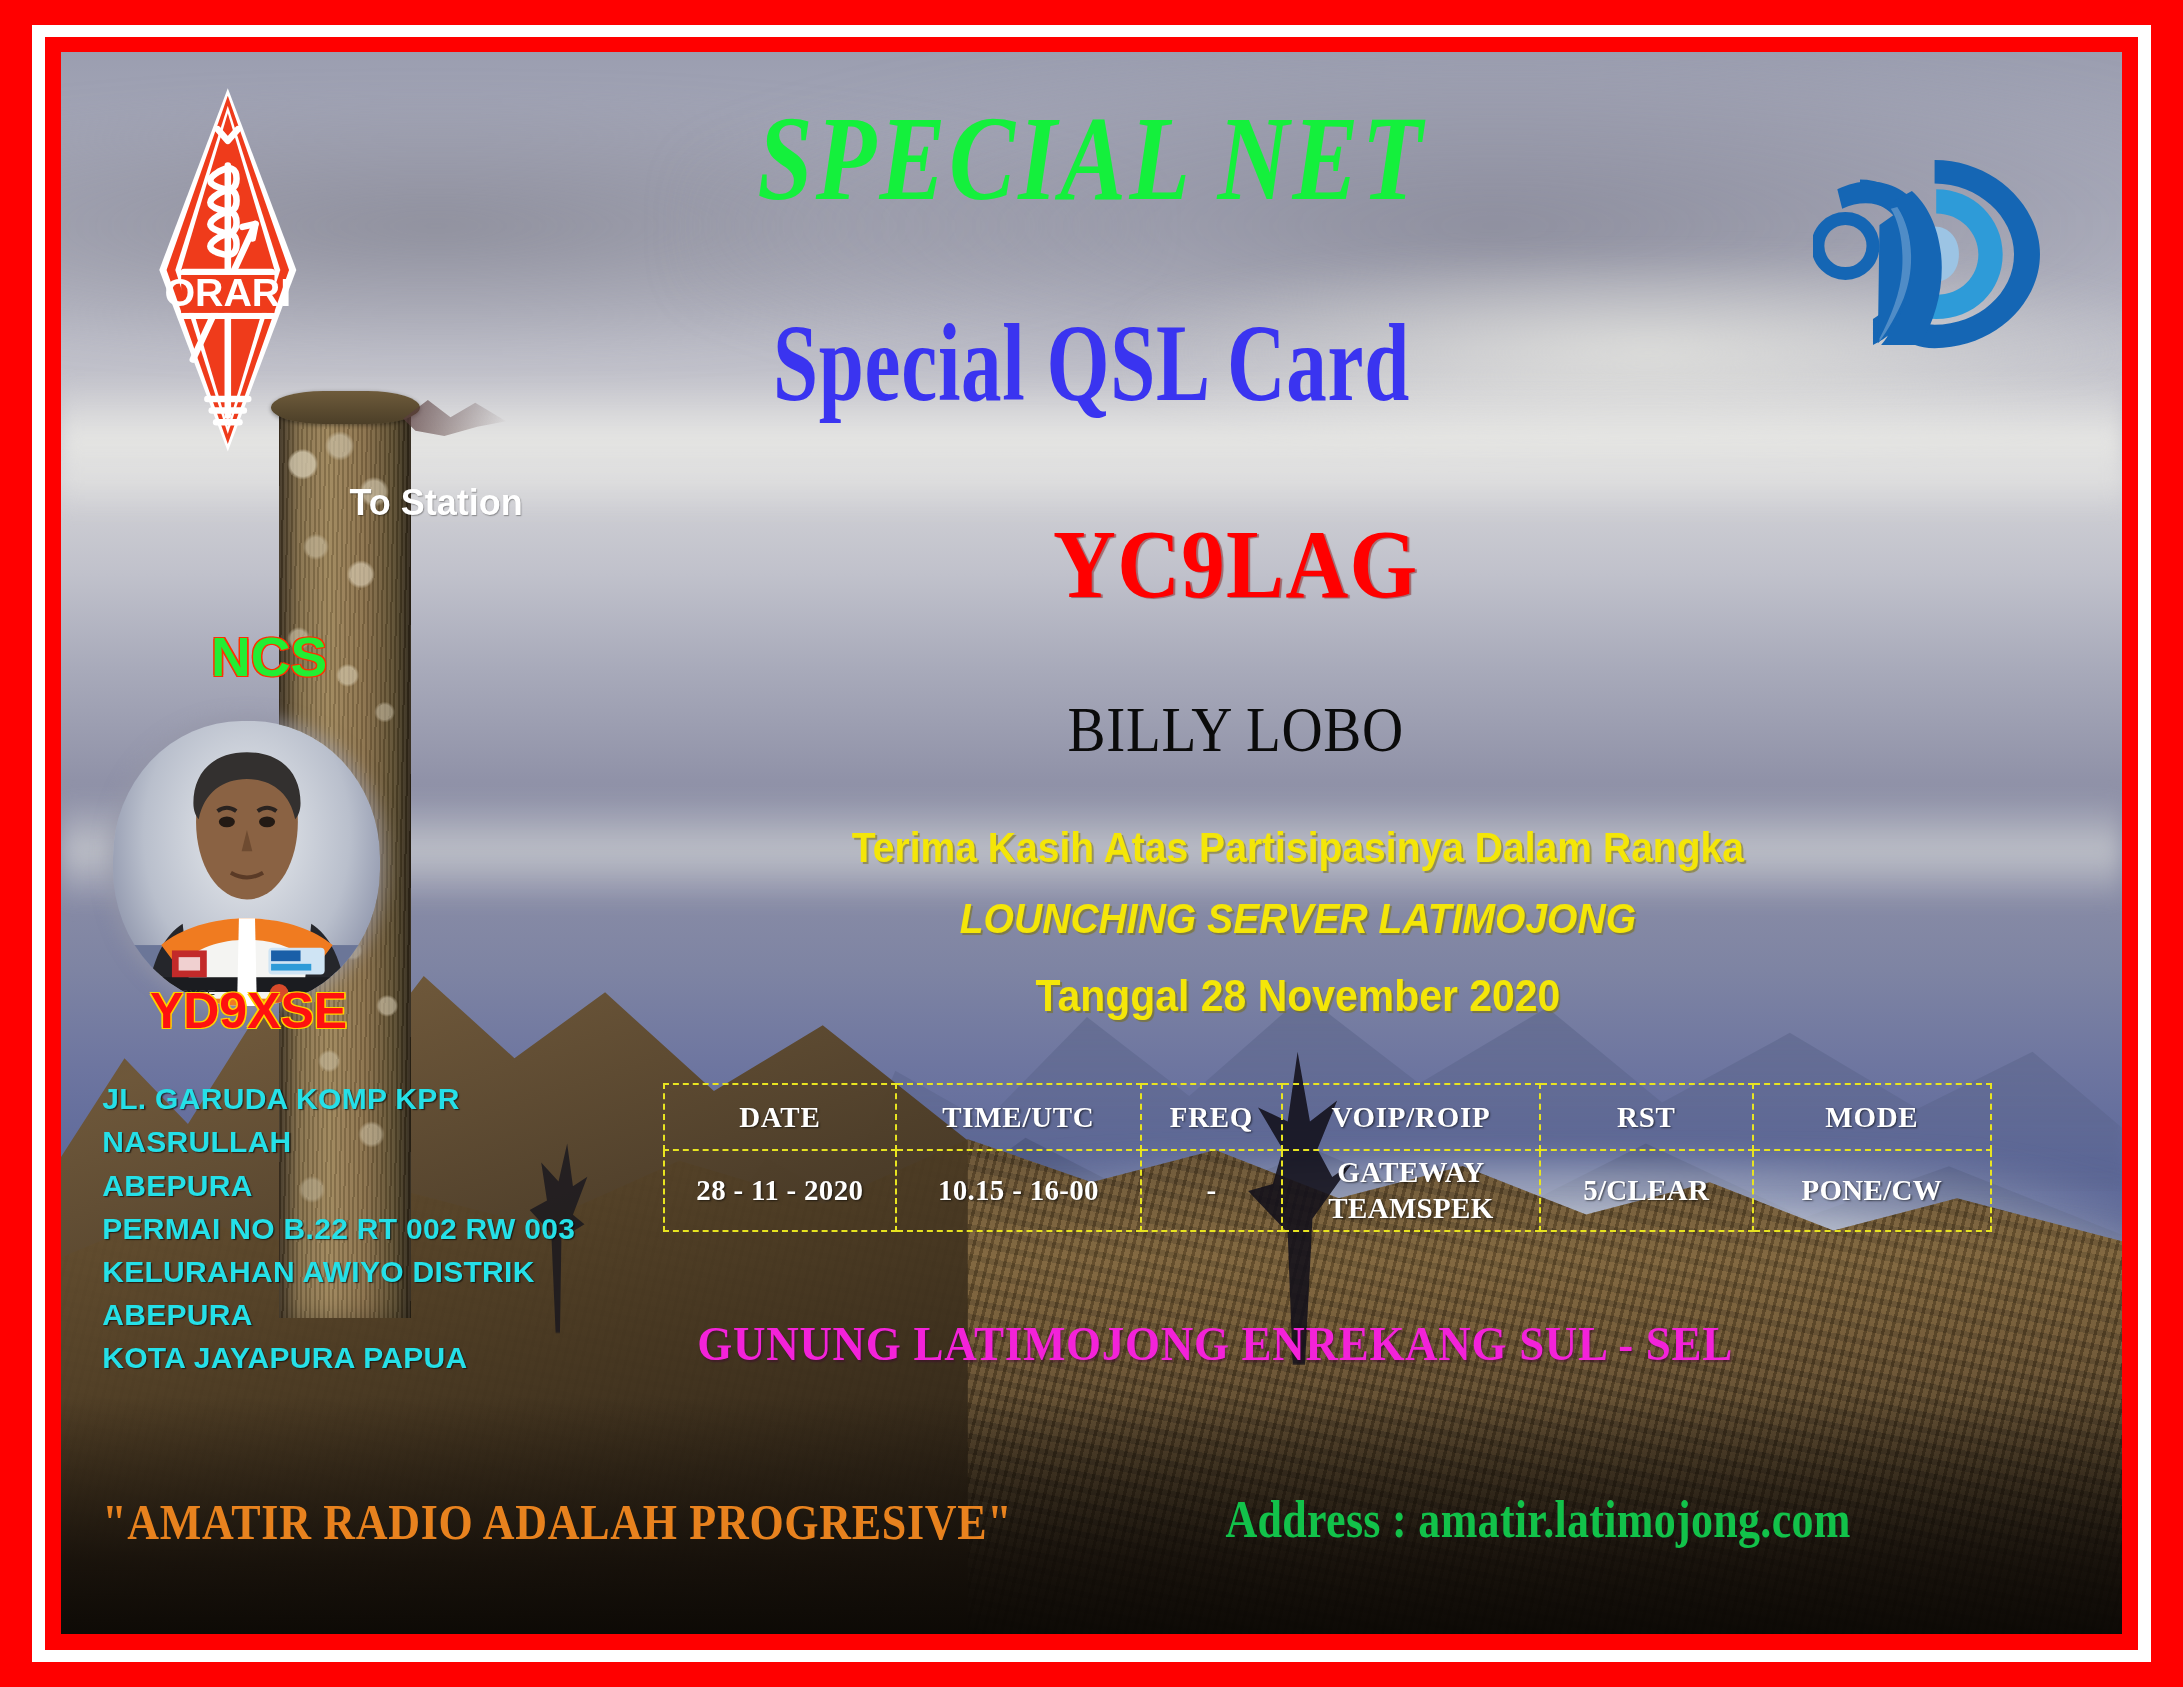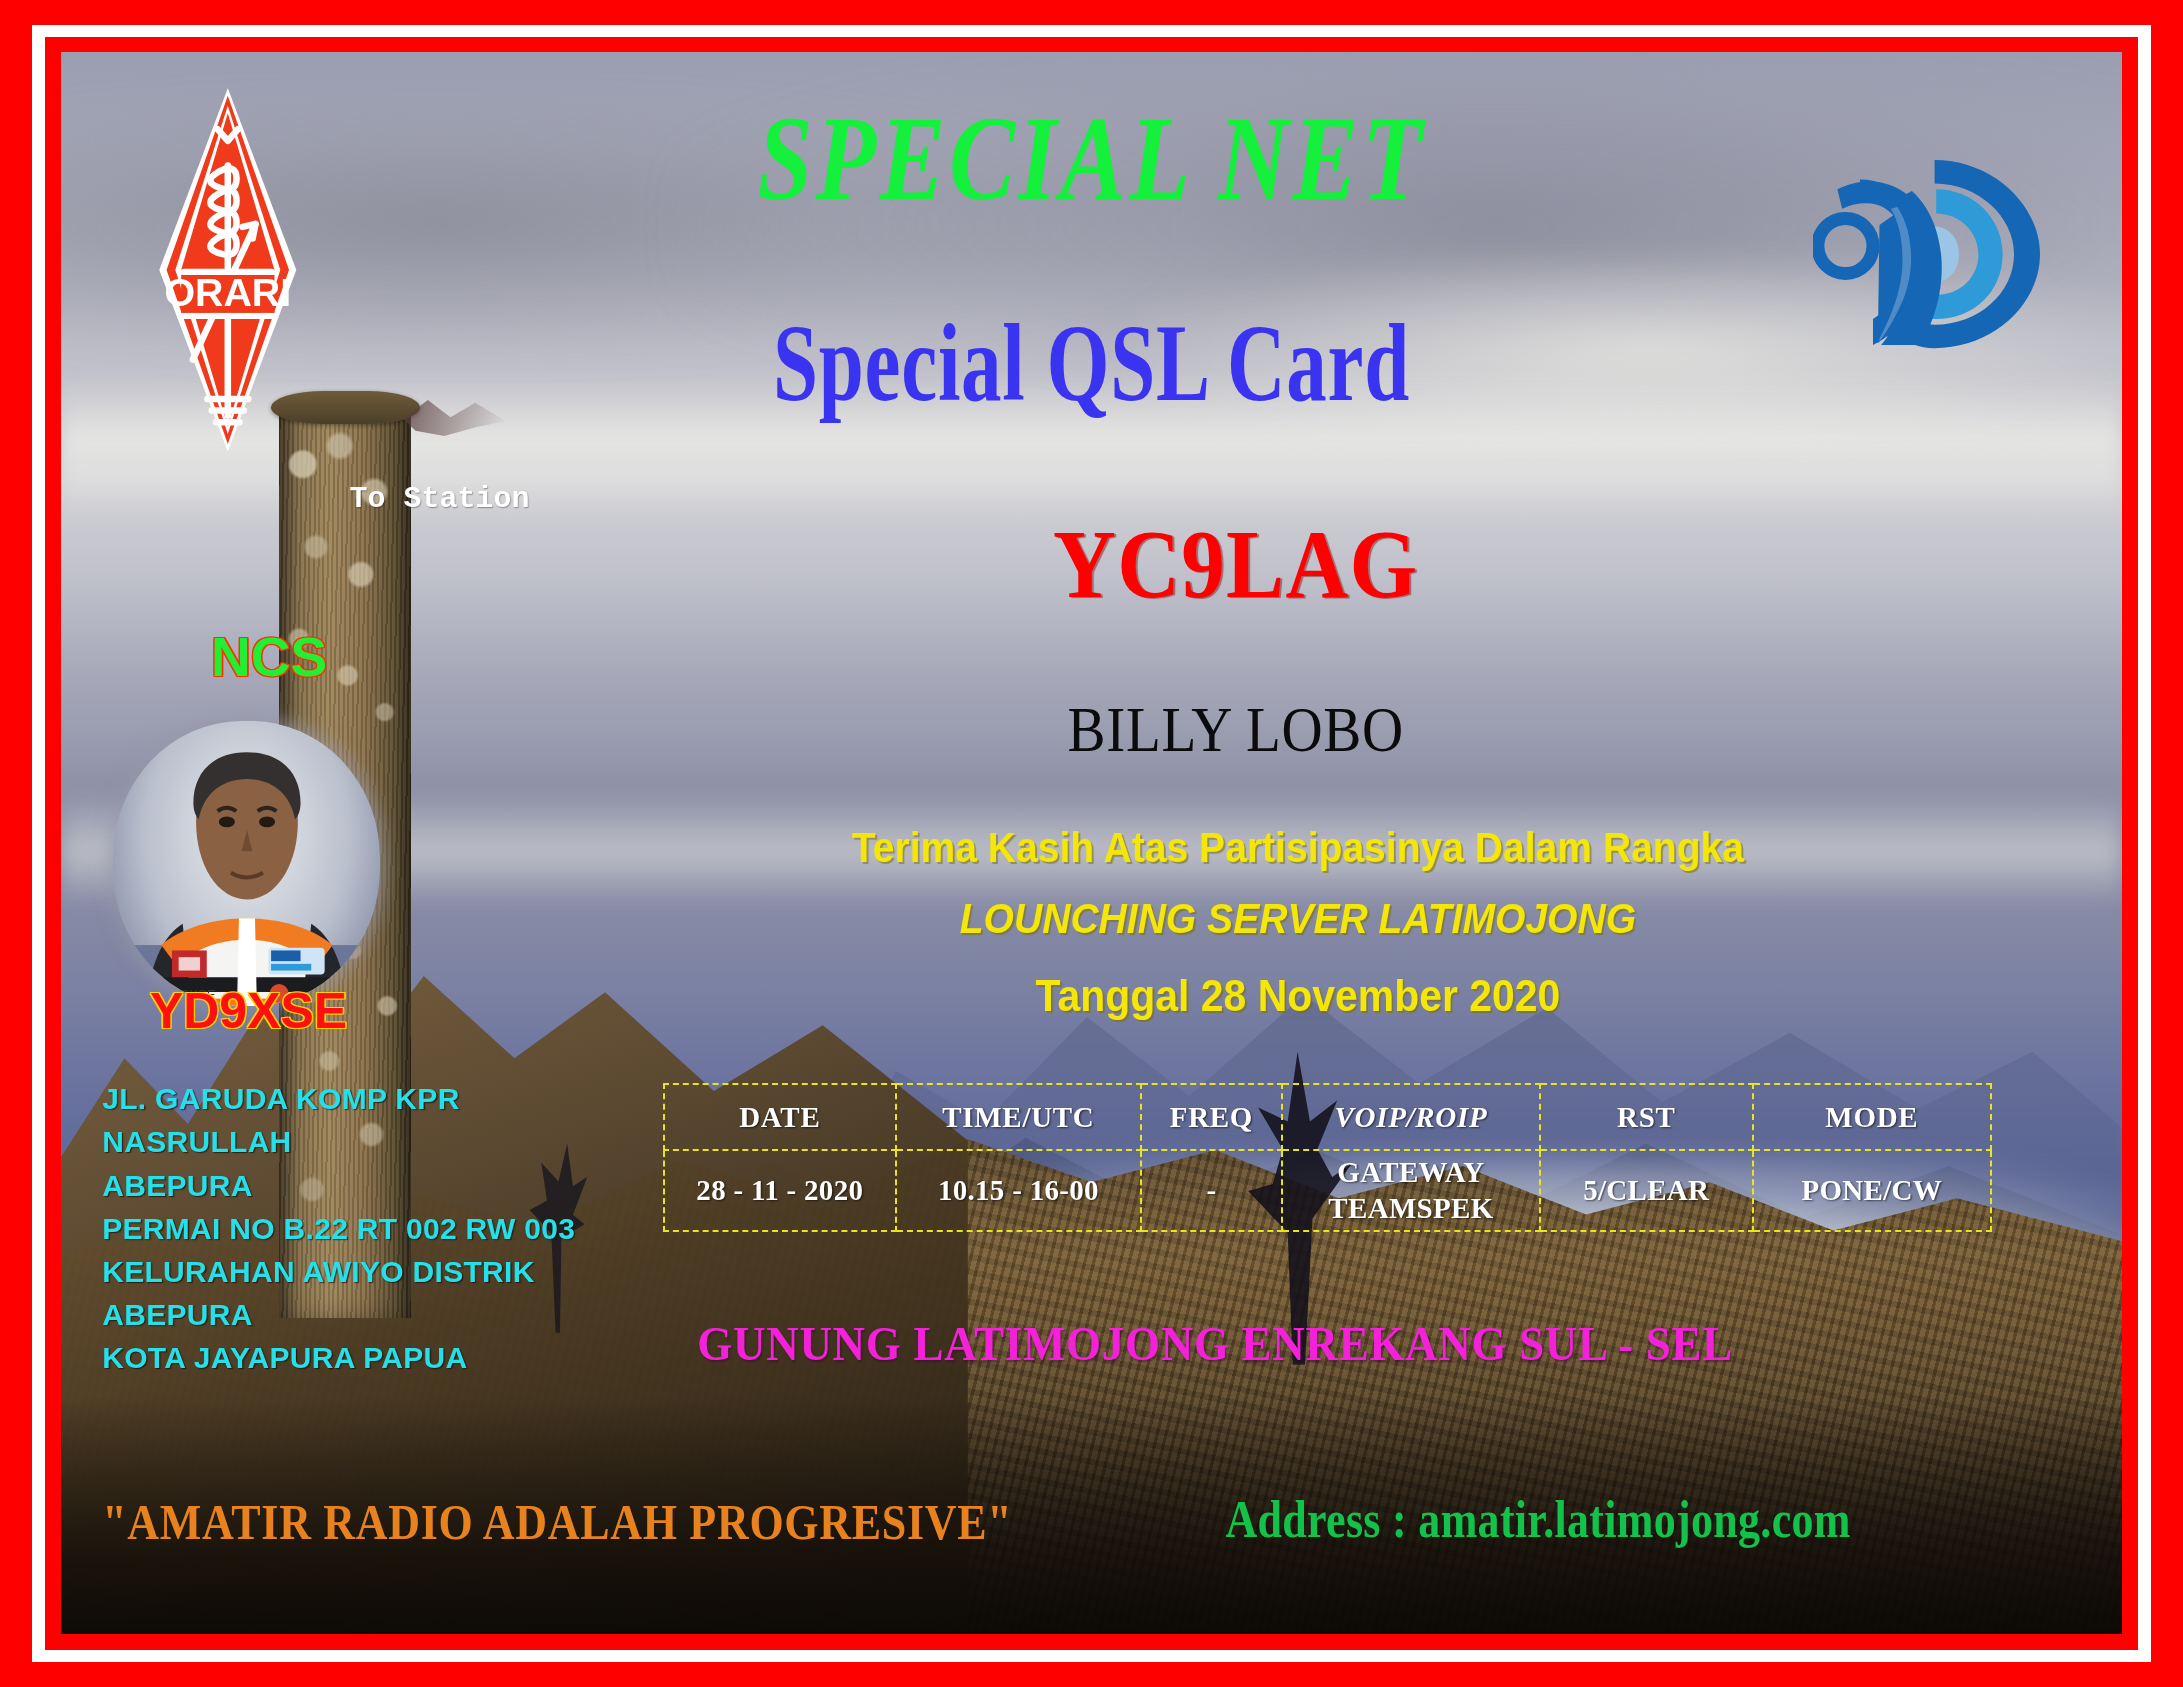--- a/index.html
+++ b/index.html
@@ -207,22 +207,22 @@
     left:0;top:17.2%;width:100%;text-align:center;
     font-size:81px;line-height:1;
     font-weight:bold;
     color:#3a34f0;
     font-family:"Liberation Serif",serif;
     transform:scaleY(1.35);
     letter-spacing:0.7px;
   }
   .to-station{
     left:14.0%;top:27.2%;
-    font-size:30px;font-weight:bold;color:#ffffff;
-    font-family:Liberation Mono, monospace;
+    font-size:36px;font-weight:bold;color:#ffffff;
+    font-family:Liberation Sans, sans-serif;
     text-shadow:0.7px 0.7px 1.3px rgba(0,0,0,.35);
   }
   .ncs{
     left:2.6%;top:36.2%;width:15%;text-align:center;
     font-size:55px;font-weight:bold;color:#22ee33;
     font-family:"Liberation Sans",sans-serif;
     text-shadow:-1.3px -1.3px 0 #ff3000,1.3px -1.3px 0 #ff3000,-1.3px 1.3px 0 #ff3000,1.3px 1.3px 0 #ff3000;
   }
   #ncs-photo{
     left:2.5%;top:42.3%;width:13.0%;height:18.0%;
@@ -300,21 +300,21 @@
     text-align:center;
     vertical-align:middle;
     padding:4px 1.3px;
     text-shadow:1.3px 1.3px 2px rgba(0,0,0,.55);
   }
   #logtable th{height:56px;font-size:29px;letter-spacing:0.7px;}
   #logtable td{height:64px;font-size:29px;letter-spacing:0.3px;}
   #logtable .c-date{width:17.5%;}
   #logtable .c-time{width:18.5%;}
   #logtable .c-freq{width:10.5%;}
-  #logtable .c-voip{width:19.5%;font-style:italic;}
+  #logtable .c-voip{width:19.5%;}
   #logtable .c-rst{width:16%;}
   #logtable .c-mode{width:18%;}
   .cell2l{display:block;line-height:1.22;}
 
   .place{
     left:26%;top:80.3%;width:60%;text-align:center;
     font-size:45px;line-height:1;
     font-weight:bold;color:#f322d9;
     font-family:"Liberation Serif",serif;
     transform:scaleY(1.08);

